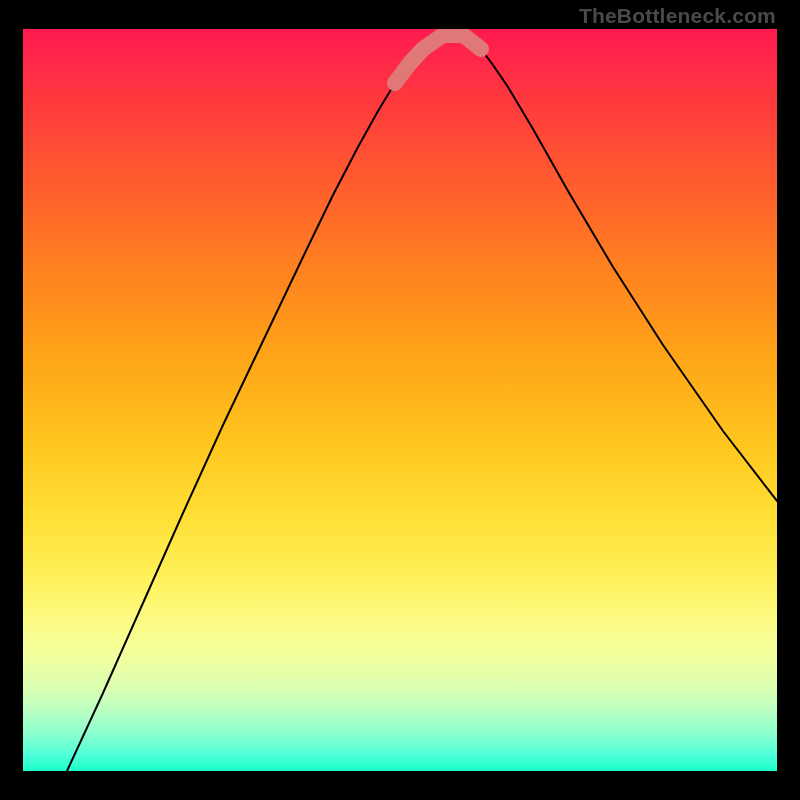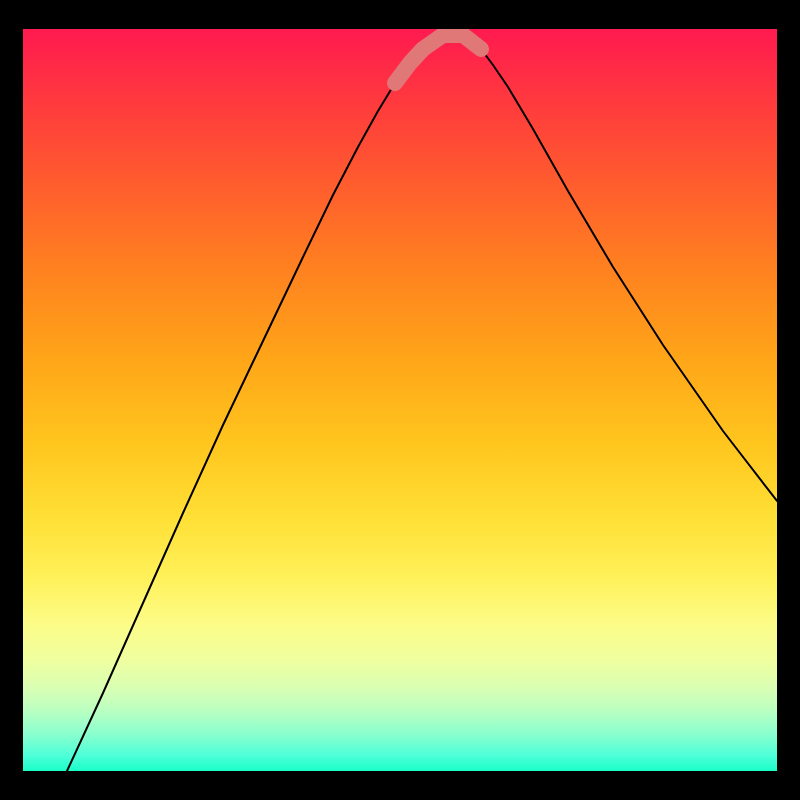--- a/index.html
+++ b/index.html
@@ -56,20 +56,21 @@
     top: 0;
     width: 754px;
     height: 742px;
     display: block;
   }
 </style>
 </head>
 <body>
 
 <div class="frame">
+  <div class="attribution">TheBottleneck.com</div>
 
   <div class="plot">
     <svg class="curve-svg" viewBox="0 0 754 742" preserveAspectRatio="none">
       <polyline id="series-main" fill="none" stroke="#000000" stroke-width="2" stroke-linejoin="round" stroke-linecap="round" points="44,742 80,664 120,574 160,484 200,396 240,312 280,228 310,166 335,118 355,82 372,54 387,34 400,20 420,6 440,6 458,20 470,36 485,58 510,100 545,162 590,238 640,316 700,402 754,472"></polyline>
       <polyline id="series-highlight" fill="none" stroke="#e07878" stroke-width="16" stroke-linejoin="round" stroke-linecap="round" points="372,54 387,34 400,20 420,6 440,6 458,20"></polyline>
     </svg>
   </div>
 </div>
 
 </body></html>

